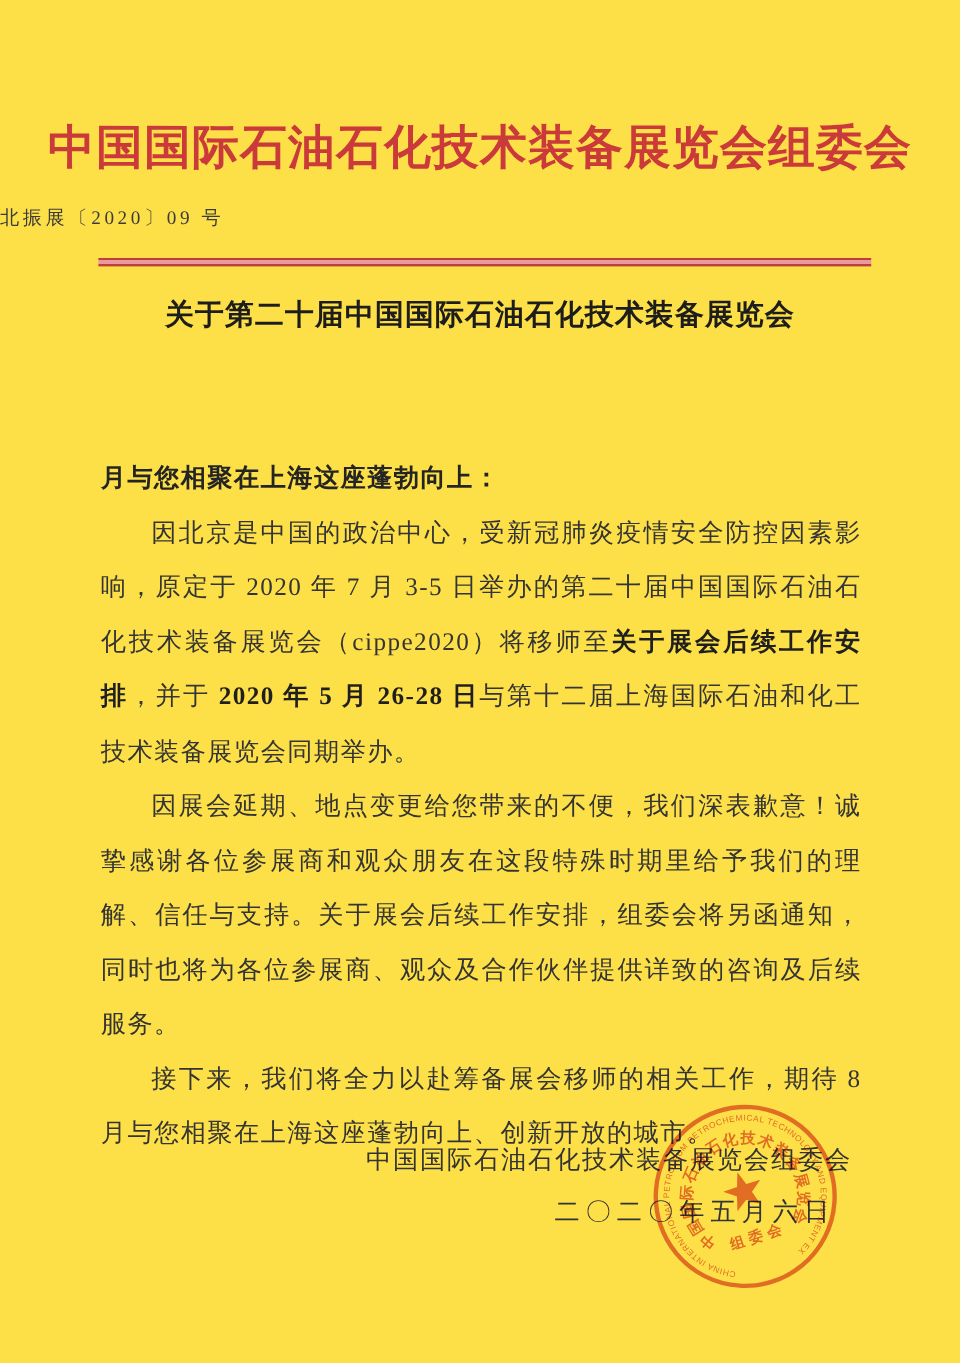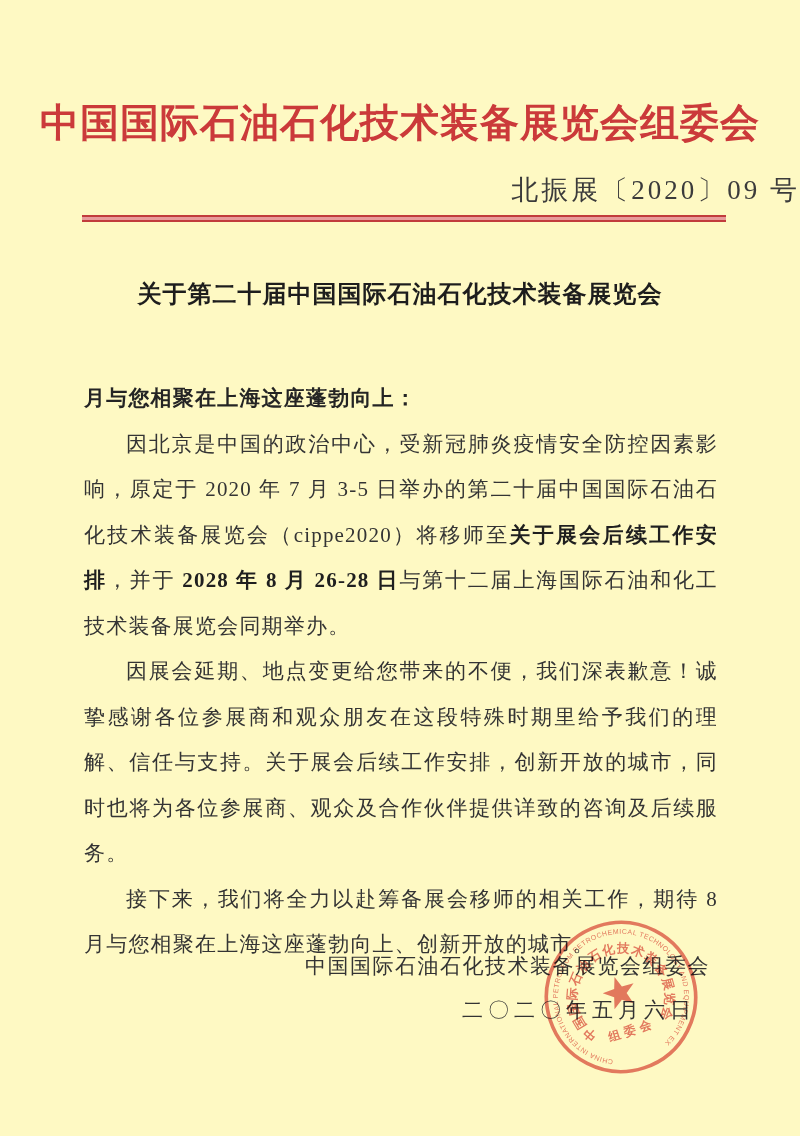--- a/index.html
+++ b/index.html
@@ -6,39 +6,39 @@
     --header_red:#cb3a3a;
     --rule_red:#c13c3c;
     --seal_red:#dd5f5c;
     --ink:#343434;
     --title_ink:#1d1d1d;
   }
   *{box-sizing:border-box;}
   html,body{margin:0;padding:0;background:#fff;}
   .page{
     position:relative;width:800px;height:1136px;margin:0 auto;
-    background:#fef9c3;overflow:hidden;
+    background:#fde047;overflow:hidden;
     font-family:"Liberation Serif",serif;
   }
   .org-header{
     position:absolute;top:96px;left:0;width:100%;margin:0;
     text-align:center;font-size:39px;font-weight:bold;
     color:var(--header_red);letter-spacing:1px;white-space:nowrap;
   }
   .doc-number{
     position:absolute;top:172px;left:0;width:100%;
-    text-align:right;font-size:27px;color:#3b3b3b;letter-spacing:3px;
+    text-align:left;font-size:16px;color:#3b3b3b;letter-spacing:3px;
   }
   .red-rule{
     position:absolute;top:215px;left:82px;width:644px;height:7px;
     background:linear-gradient(to bottom,
       var(--rule_red) 0 2px, #e79b9b 2px 5px, var(--rule_red) 5px 7px);
   }
   .doc-title{
-    position:absolute;top:268px;left:0;width:100%;margin:0;
+    position:absolute;top:237px;left:0;width:100%;margin:0;
     text-align:center;font-size:24px;font-weight:bold;
     color:var(--title_ink);line-height:52px;letter-spacing:1px;
   }
   .title-line{display:block;}
   .letter-body{
     position:absolute;top:376px;left:84px;width:634px;
     font-size:21px;color:var(--ink);line-height:45.5px;
     text-align:justify;letter-spacing:1.2px;
   }
   .salutation{margin:0;font-weight:bold;color:#242424;}
@@ -81,22 +81,22 @@
   <div class="doc-number">北振展〔2020〕09 号</div>
 
   <div class="red-rule"></div>
 
   <h2 class="doc-title">
     <span class="title-line">关于第二十届中国国际石油石化技术装备展览会</span>
   </h2>
 
   <div class="letter-body">
     <p class="salutation">月与您相聚在上海这座蓬勃向上：</p>
-    <p class="para"><span>因北京是中国的政治中心，受新冠肺炎疫情安全防控因素影响，原定于 2020 年 7 月 3-5 日举办的第二十届中国国际石油石化技术装备展览会（cippe2020）将移师至</span><span class="b">关于展会后续工作安排</span><span>，并于 </span><span class="b">2028 年 8 月 26-28 日</span><span>与第十二届上海国际石油和化工技术装备展览会同期举办。</span></p>
-    <p class="para"><span>因展会延期、地点变更给您带来的不便，我们深表歉意！诚挚感谢各位参展商和观众朋友在这段特殊时期里给予我们的理解、信任与支持。关于展会后续工作安排，创新开放的城市，同时也将为各位参展商、观众及合作伙伴提供详致的咨询及后续服务。</span></p>
+    <p class="para"><span>因北京是中国的政治中心，受新冠肺炎疫情安全防控因素影响，原定于 2020 年 7 月 3-5 日举办的第二十届中国国际石油石化技术装备展览会（cippe2020）将移师至</span><span class="b">关于展会后续工作安排</span><span>，并于 </span><span class="b">2020 年 5 月 26-28 日</span><span>与第十二届上海国际石油和化工技术装备展览会同期举办。</span></p>
+    <p class="para"><span>因展会延期、地点变更给您带来的不便，我们深表歉意！诚挚感谢各位参展商和观众朋友在这段特殊时期里给予我们的理解、信任与支持。关于展会后续工作安排，组委会将另函通知，同时也将为各位参展商、观众及合作伙伴提供详致的咨询及后续服务。</span></p>
     <p class="para"><span>接下来，我们将全力以赴筹备展会移师的相关工作，期待 8 月与您相聚在上海这座蓬勃向上、创新开放的城市。</span></p>
   </div>
 
   <div class="signature">
     <div class="sig-org">中国国际石油石化技术装备展览会组委会</div>
     <div class="sig-date">二〇二〇年五月六日</div>
   </div>
 
   <div class="seal">
     <svg viewBox="0 0 200 200" aria-hidden="true">

